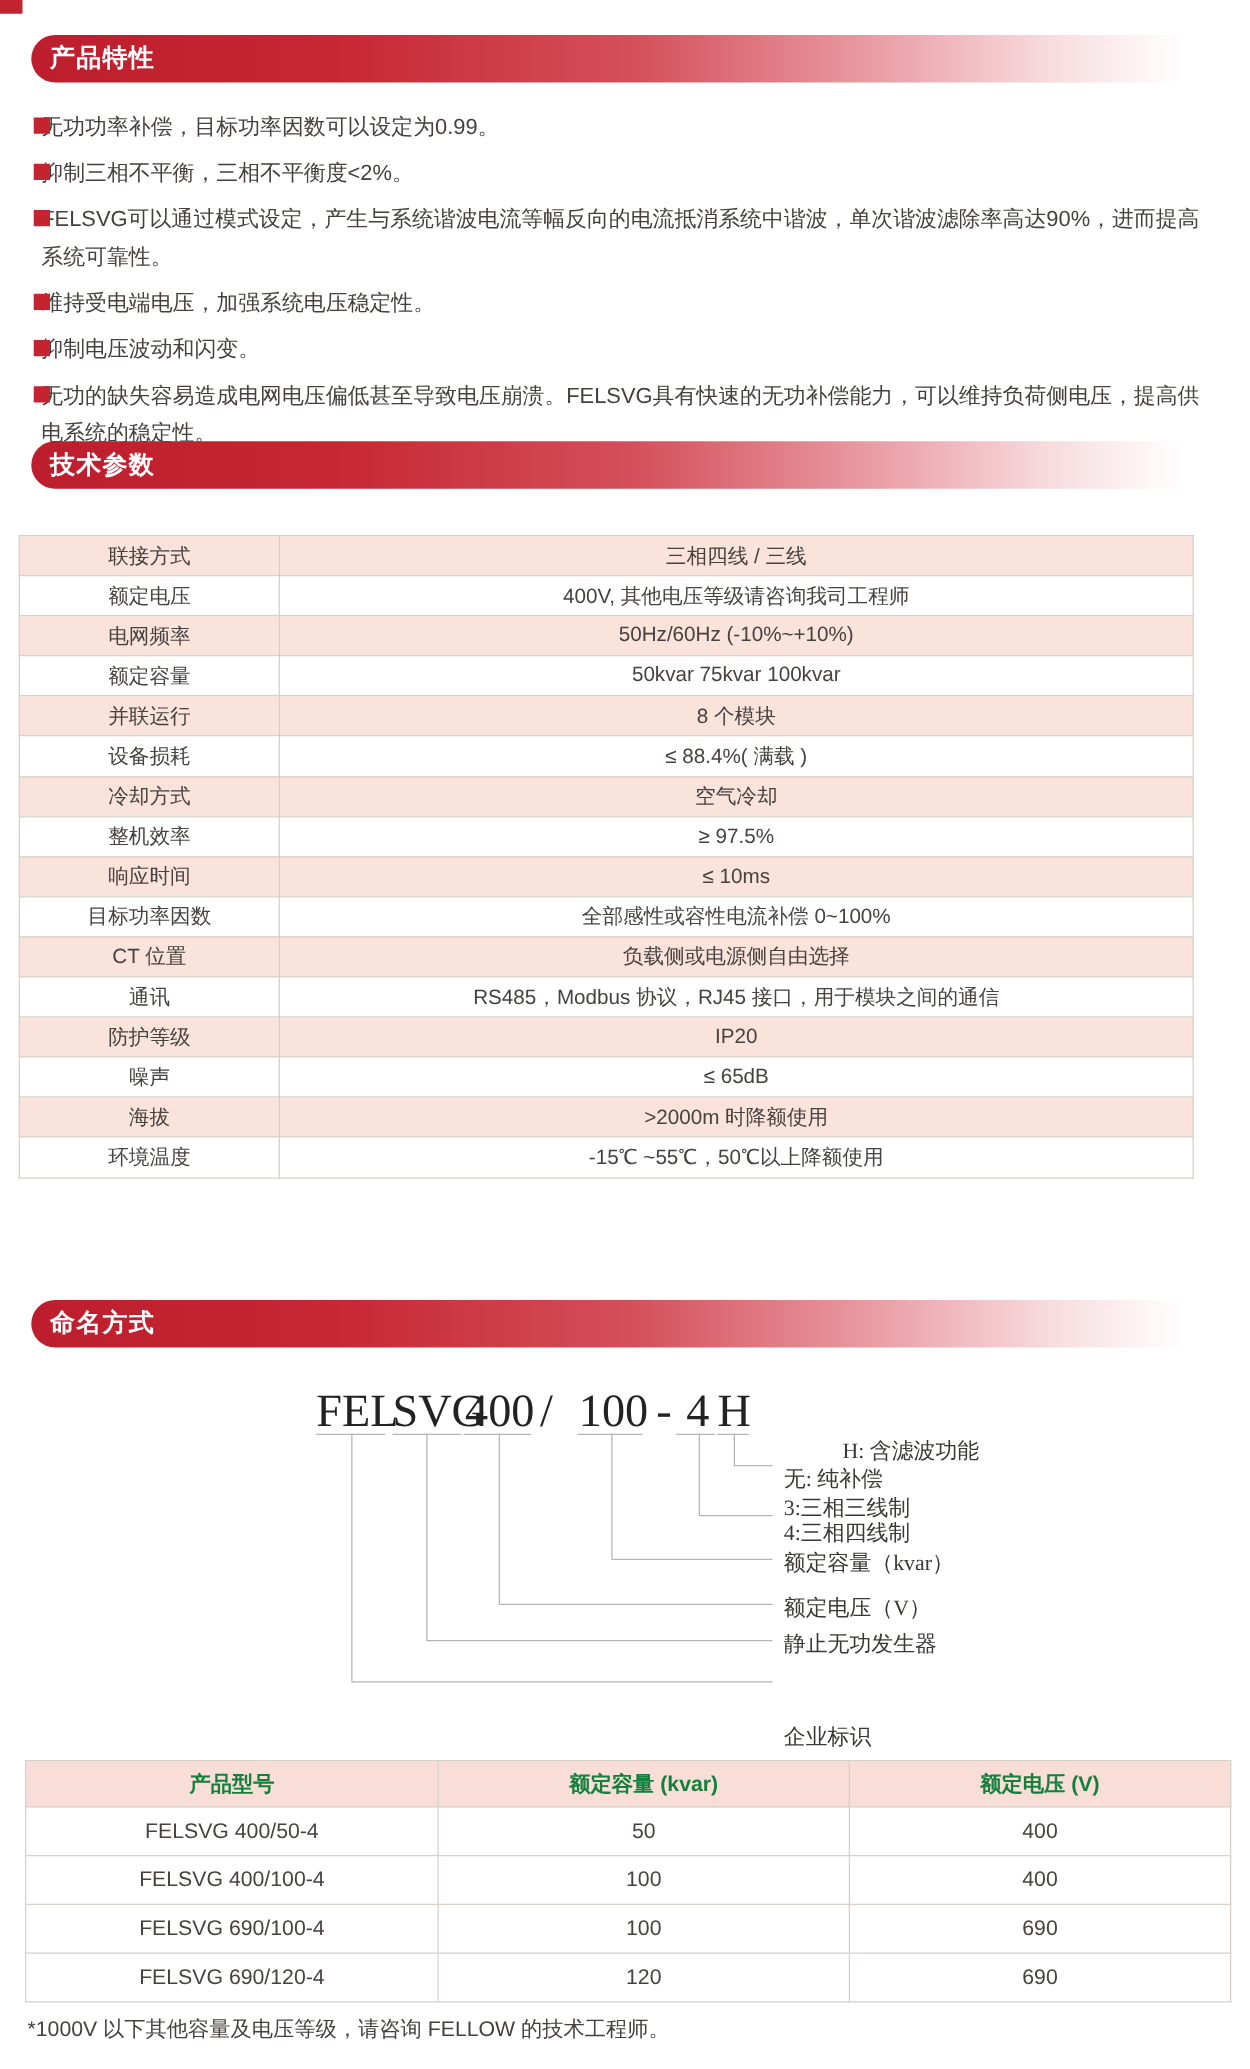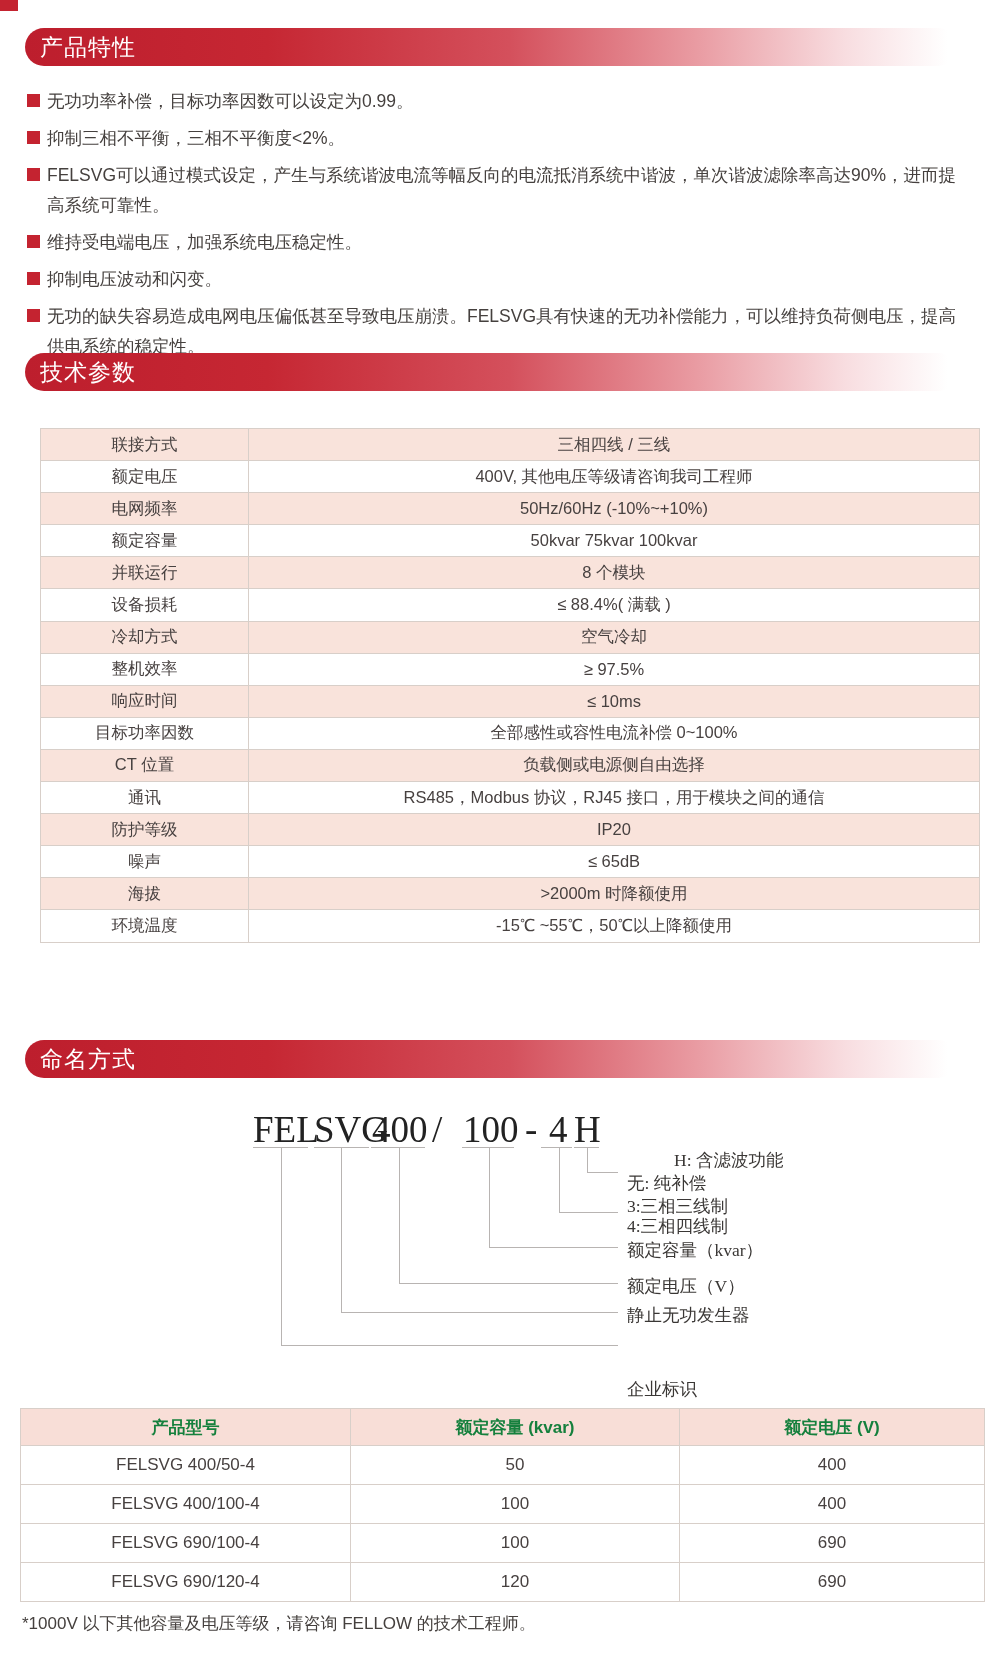--- a/index.html
+++ b/index.html
@@ -6,30 +6,30 @@
   .page{position:relative;width:1000px;height:1655px;background:#ffffff;overflow:hidden;
         font-family:"Liberation Sans",sans-serif;color:#45403e;}
 
   
   .corner{position:absolute;left:0;top:0;width:18px;height:11px;background:#c42330;}
 
   
   .banner{position:absolute;left:25px;width:932px;height:38px;border-radius:19px;
           background:linear-gradient(90deg,#bd1e2d 0%,#c62733 26%,#d4505c 52%,#e99ba2 72%,#f8dde0 88%,#ffffff 99%);}
   .banner .banner-text{display:block;padding-left:15px;line-height:38px;color:#ffffff;
-          font-size:23px;font-weight:normal;letter-spacing:1px;}
+          font-size:20px;font-weight:bold;letter-spacing:1px;}
 
   
   .bullets{position:absolute;left:27px;top:86px;width:945px;}
-  .bullet{position:relative;padding-left:20px;margin-bottom:7px;font-size:17.5px;line-height:30px;color:#45403e;}
+  .bullet{position:relative;padding-left:6px;margin-bottom:7px;font-size:17.5px;line-height:30px;color:#45403e;}
   .bullet .sq{position:absolute;left:0;top:8px;width:13px;height:13px;background:#c42330;}
 
   
   table{border-collapse:collapse;}
-  .spec-table{position:absolute;left:40px;top:428px;width:940px;table-layout:fixed;}
+  .spec-table{position:absolute;left:15px;top:428px;width:940px;table-layout:fixed;}
   .spec-table td{border:1px solid #d8cfc9;height:31.1px;text-align:center;
                  font-size:16.5px;color:#474140;padding:0 6px;}
   .spec-table td.lbl{width:195px;}
   .spec-table tr:nth-child(odd) td{background:#f9e3db;}
   .spec-table tr:nth-child(even) td{background:#ffffff;}
   .spec-table{border:1px solid #cbc1bb;}
 
   
   .diagram{position:absolute;left:0;top:1100px;width:1000px;height:280px;}
   .tok{position:absolute;top:8px;font-family:"Liberation Serif","DejaVu Serif",serif;

